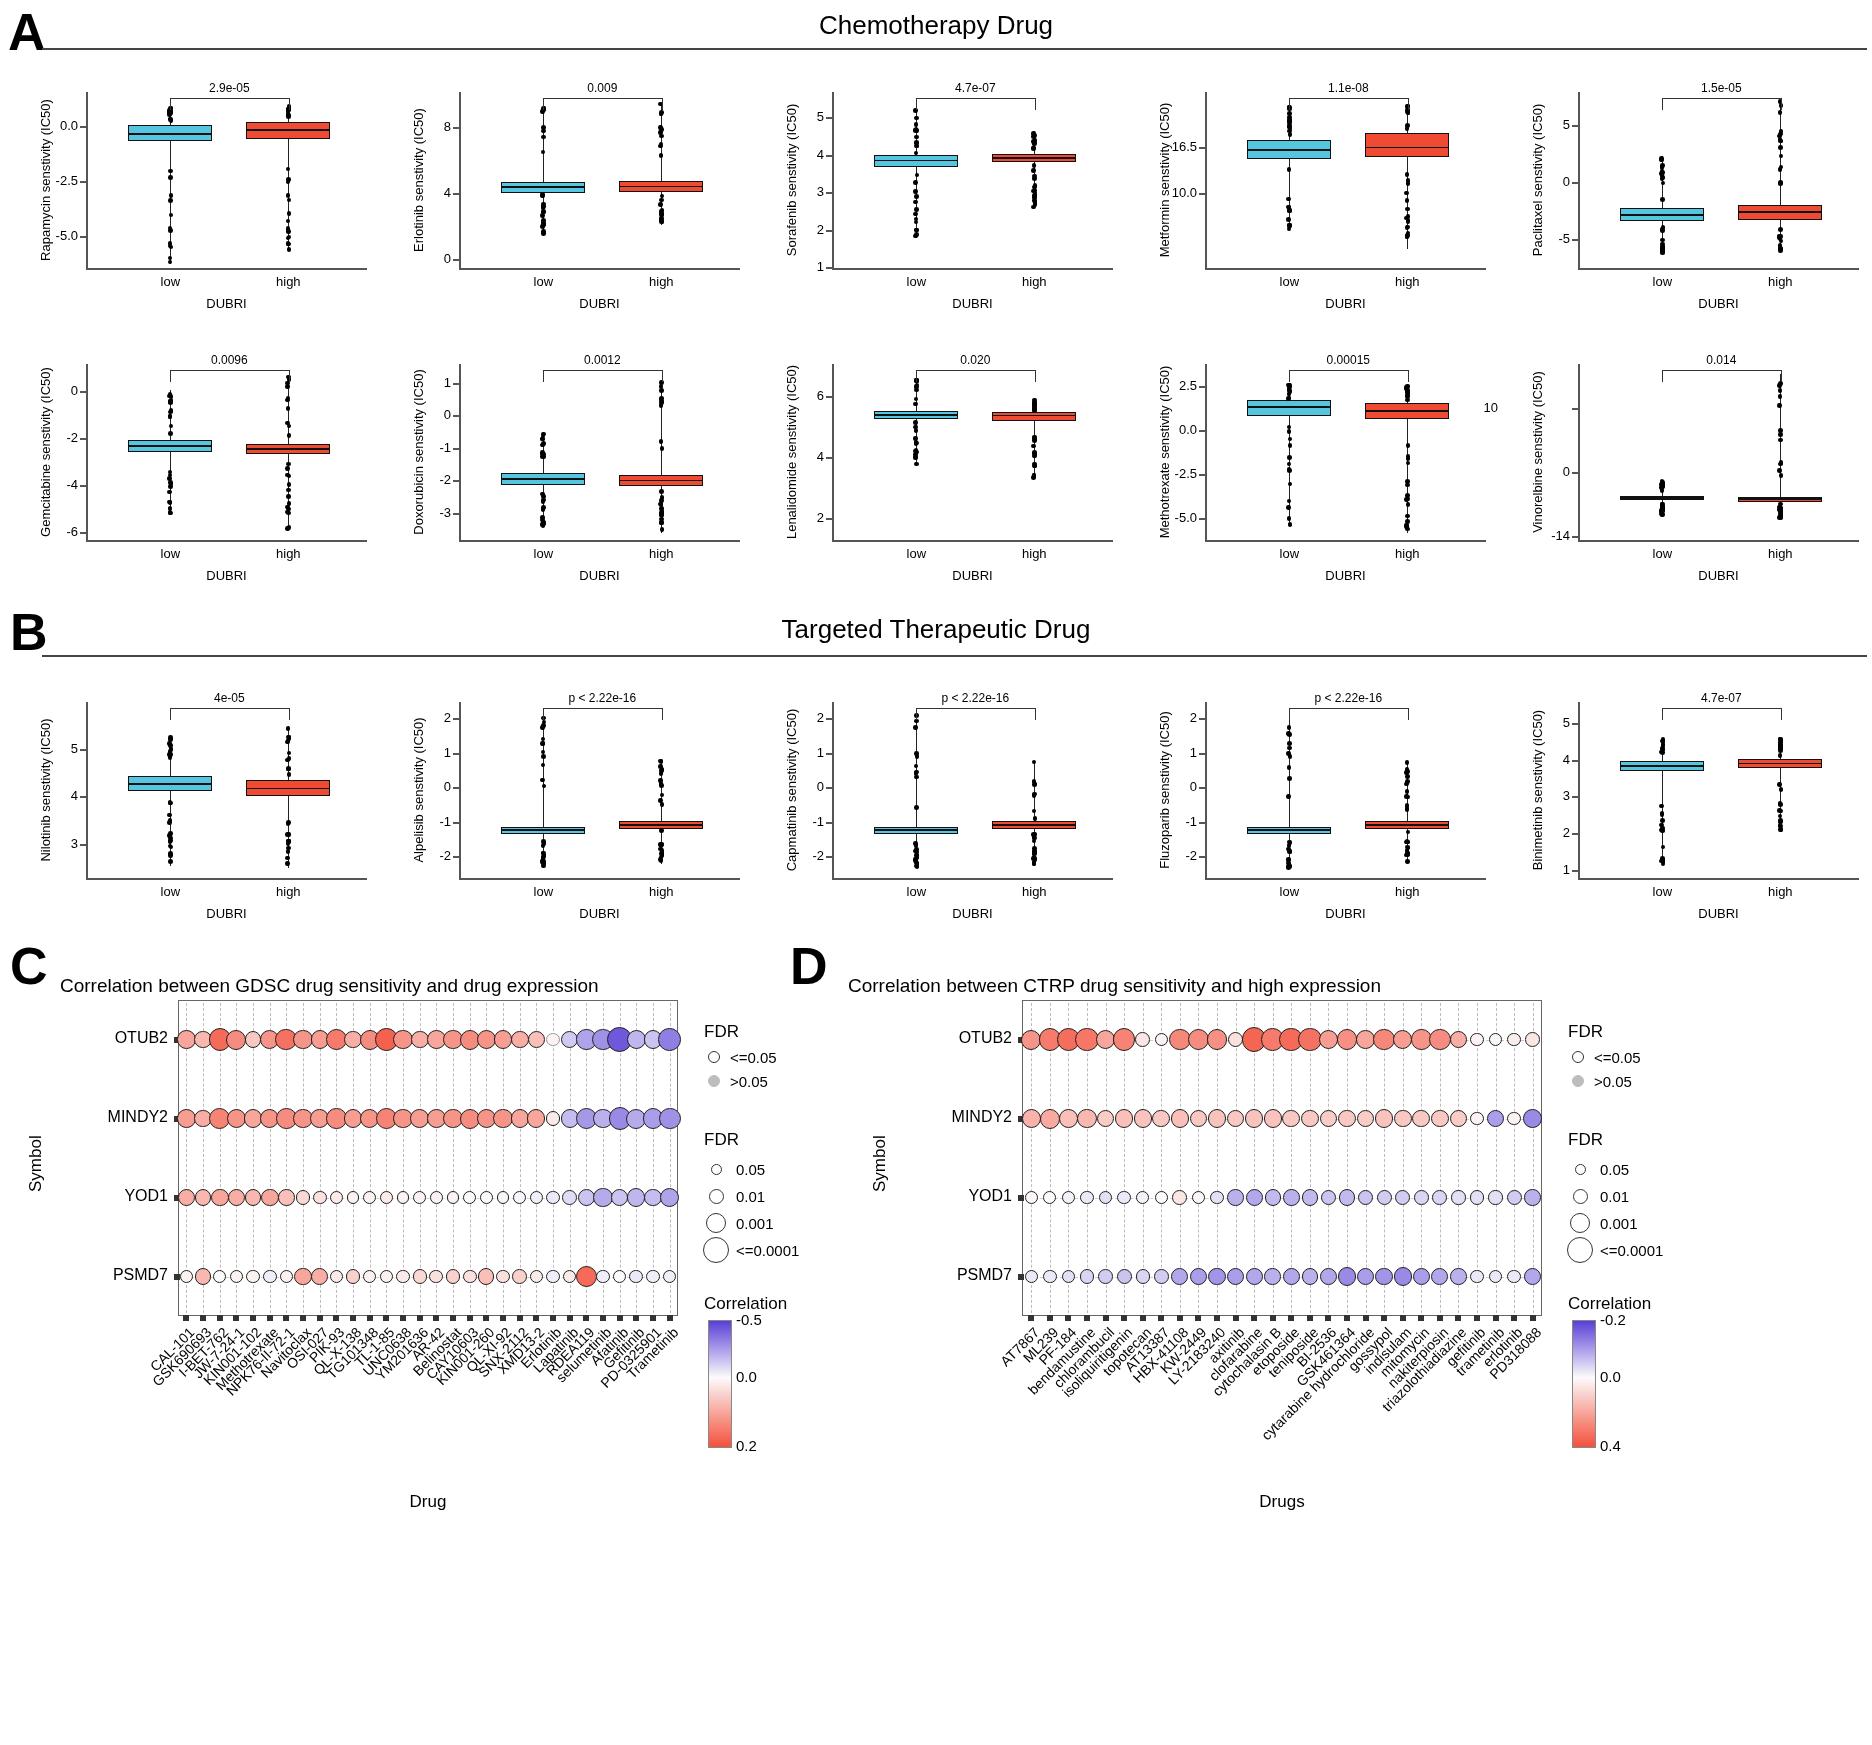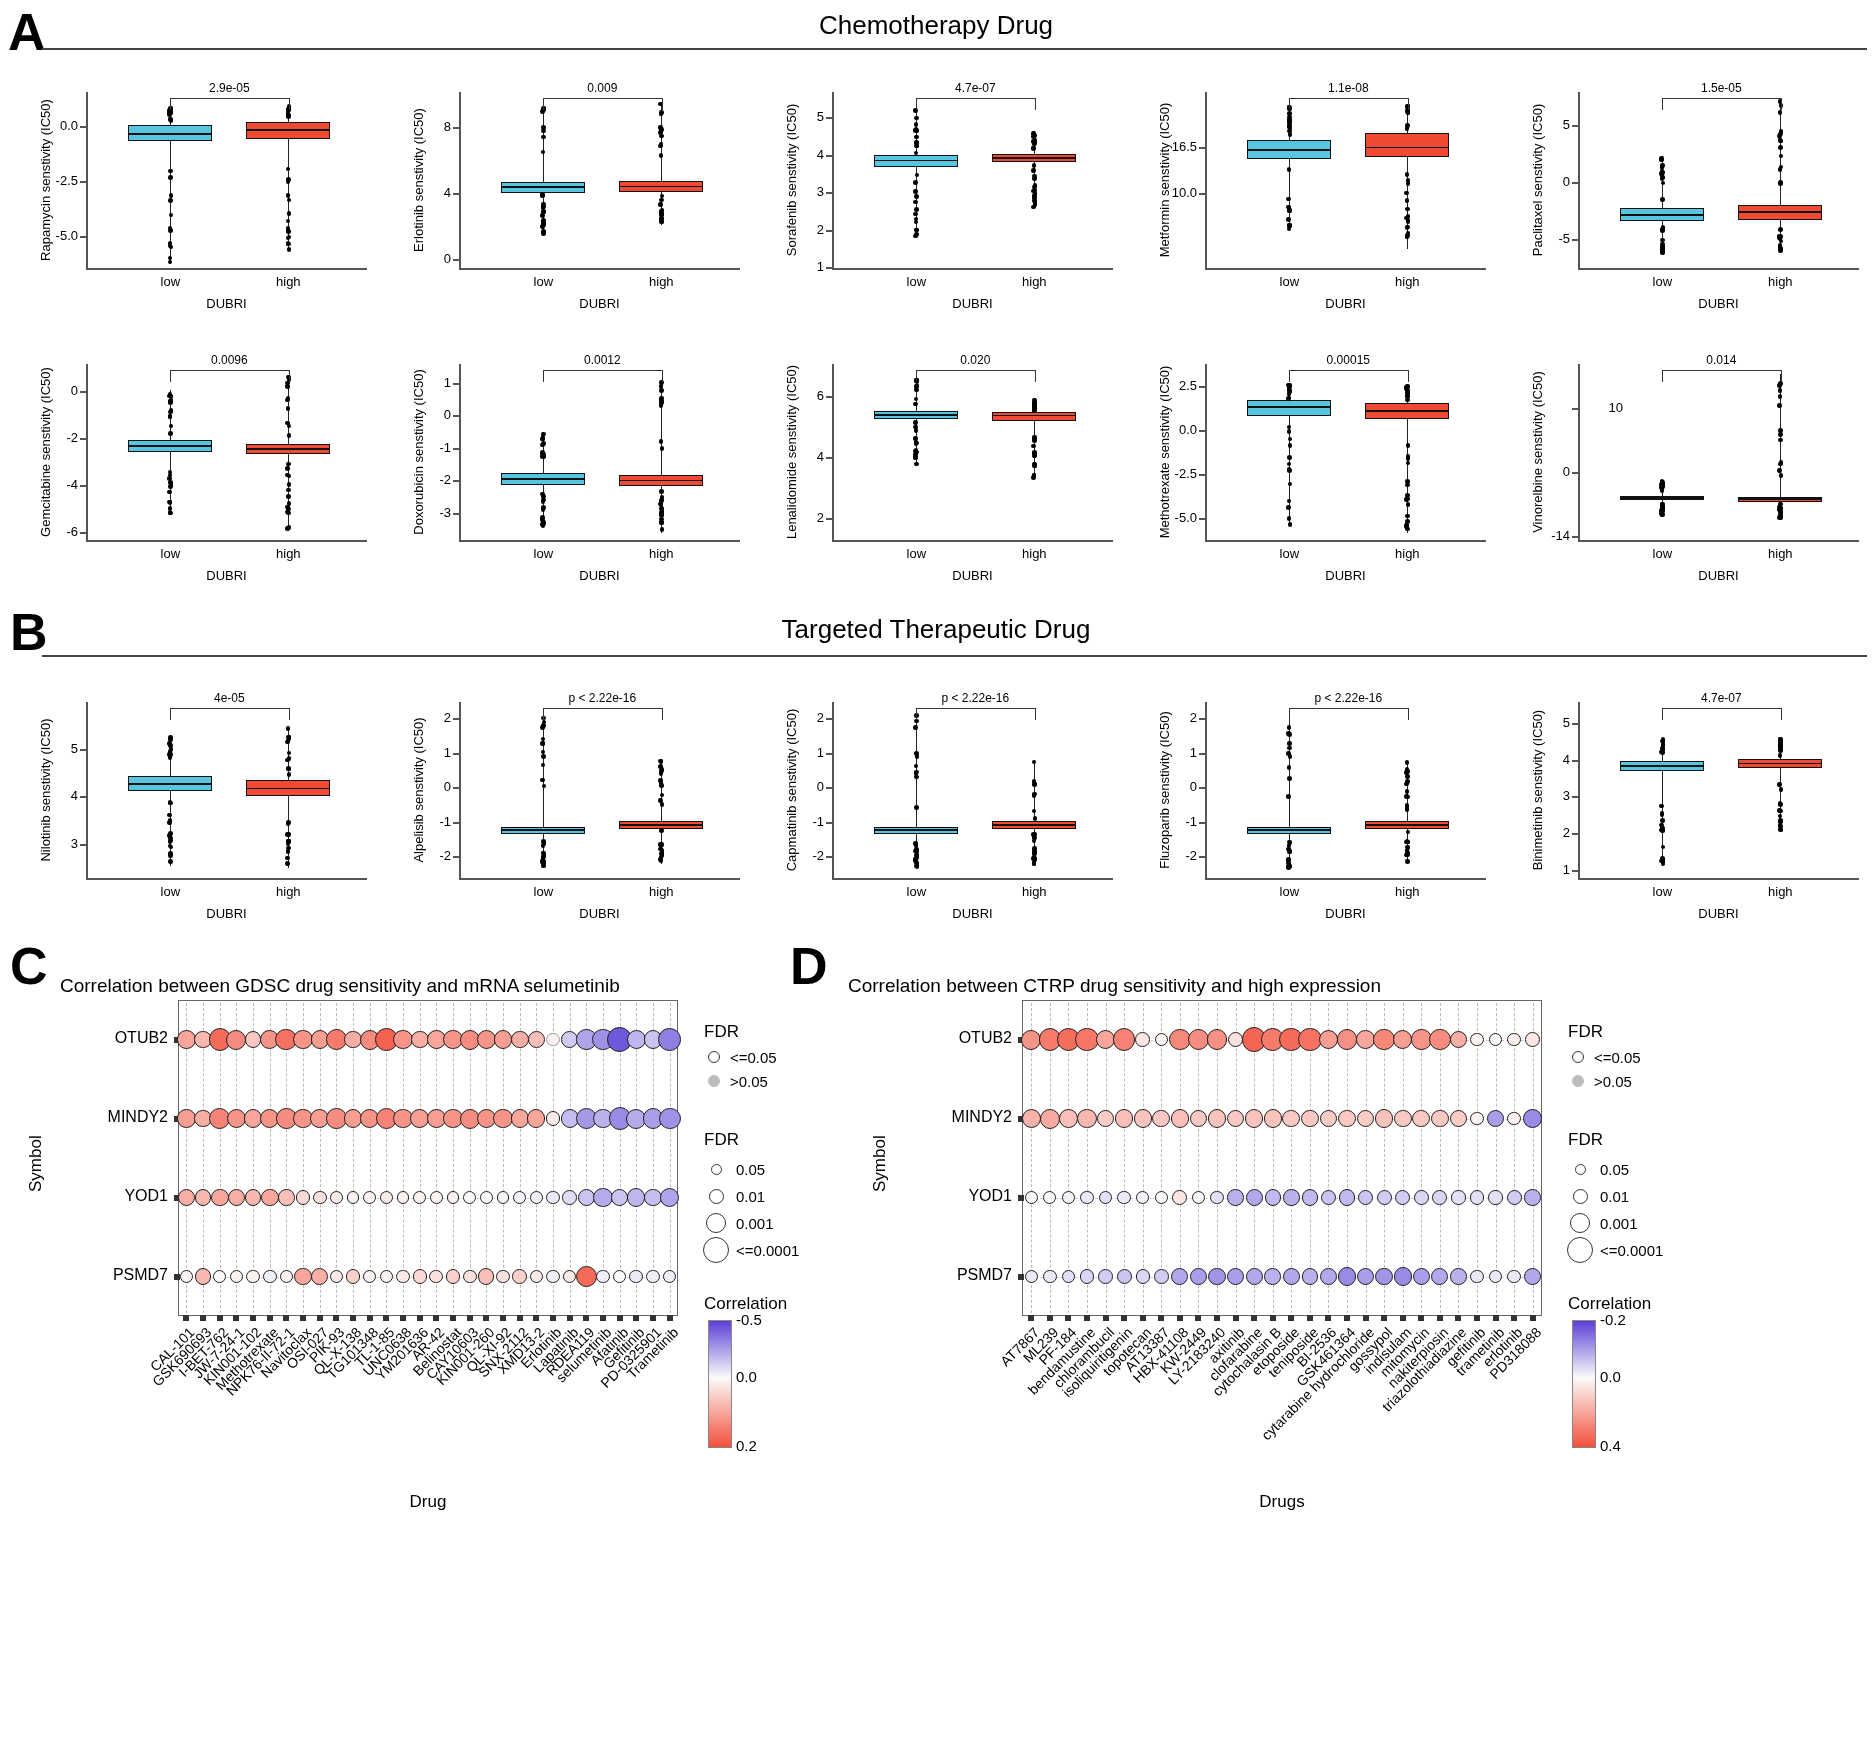--- a/index.html
+++ b/index.html
@@ -754,21 +754,21 @@
       <div class="outl" style="left:1404.3055510712068px;top:497.1217970721802px;width:4.6px;height:4.6px;"></div>
       <div class="xtick" style="left:1357.32px;top:546px;width:100px;">high</div>
       <div class="xlab" style="left:1205px;top:568px;width:281px;">DUBRI</div>
       <div class="bracket" style="left:1289.3px;top:370px;width:118.01999999999998px;height:11px;"></div>
       <div class="pval" style="left:1229.3px;top:353px;width:238.01999999999998px;">0.00015</div>
     </div>
     <div class="bp" style="left:0;top:0;">
       <div class="axis-v" style="left:1578px;top:364px;height:176px;"></div>
       <div class="axis-h" style="left:1578px;top:540px;width:281px;"></div>
       <div class="tick" style="left:1572px;top:407.8px;width:6px;height:2px;"></div>
-      <div class="ytick" style="left:1573px;top:399.8px;width:50px;text-align:right;">10</div>
+      <div class="ytick" style="left:1448px;top:399.8px;width:50px;text-align:right;">10</div>
       <div class="tick" style="left:1572px;top:471.8px;width:6px;height:2px;"></div>
       <div class="ytick" style="left:1520px;top:463.8px;width:50px;">0</div>
       <div class="tick" style="left:1572px;top:535.8px;width:6px;height:2px;"></div>
       <div class="ytick" style="left:1520px;top:527.8px;width:50px;">-14</div>
       <div class="ylab" style="left: 1530px; top: 452px; transform: rotate(-90deg) translate(-50%, 0px);">Vinorelbine senstivity (IC50)</div>
       <div class="whisk" style="left:1661.6px;top:481.12px;height:14.71999999999997px;"></div>
       <div class="whisk" style="left:1661.6px;top:500.32px;height:14.079999999999984px;"></div>
       <div class="box low" style="left:1620.1499999999999px;top:495.84px;width:84.3px;height:4.480000000000018px;"></div>
       <div class="median" style="left:1620.1499999999999px;top:497.4px;width:84.3px;"></div>
       <div class="outl" style="left:1659.6958429338856px;top:509.27633030998123px;width:4.6px;height:4.6px;"></div>
@@ -1230,21 +1230,21 @@
       <div class="outl" style="left:1777.5527308656335px;top:745.416385373283px;width:4.6px;height:4.6px;"></div>
       <div class="outl" style="left:1778.4389411169007px;top:823.7726103366144px;width:4.6px;height:4.6px;"></div>
       <div class="xtick" style="left:1730.32px;top:884px;width:100px;">high</div>
       <div class="xlab" style="left:1578px;top:906px;width:281px;">DUBRI</div>
       <div class="bracket" style="left:1662.3px;top:708px;width:118.01999999999998px;height:11px;"></div>
       <div class="pval" style="left:1602.3px;top:691px;width:238.01999999999998px;">4.7e-07</div>
     </div>
   </div>
 
 <div class="panel-letter" style="left:10px;top:940px;">C</div>
-<div class="dp-title" style="left:60px;top:975px;">Correlation between GDSC drug sensitivity and mRNA selumetinib</div>
+<div class="dp-title" style="left:60px;top:975px;">Correlation between GDSC drug sensitivity and drug expression</div>
 <div id="panelC-plot">
     <div class="dp-frame" style="left:178px;top:1000px;width:500px;height:316px;"></div>
     <div class="dp-vgrid" style="left:186.33333333333334px;top:1003px;height:310px;"></div>
     <div class="dp-xtickmark" style="left:183.33333333333334px;top:1315px;"></div>
     <div class="dp-vgrid" style="left:203px;top:1003px;height:310px;"></div>
     <div class="dp-xtickmark" style="left:200px;top:1315px;"></div>
     <div class="dp-vgrid" style="left:219.66666666666669px;top:1003px;height:310px;"></div>
     <div class="dp-xtickmark" style="left:216.66666666666669px;top:1315px;"></div>
     <div class="dp-vgrid" style="left:236.33333333333334px;top:1003px;height:310px;"></div>
     <div class="dp-xtickmark" style="left:233.33333333333334px;top:1315px;"></div>

